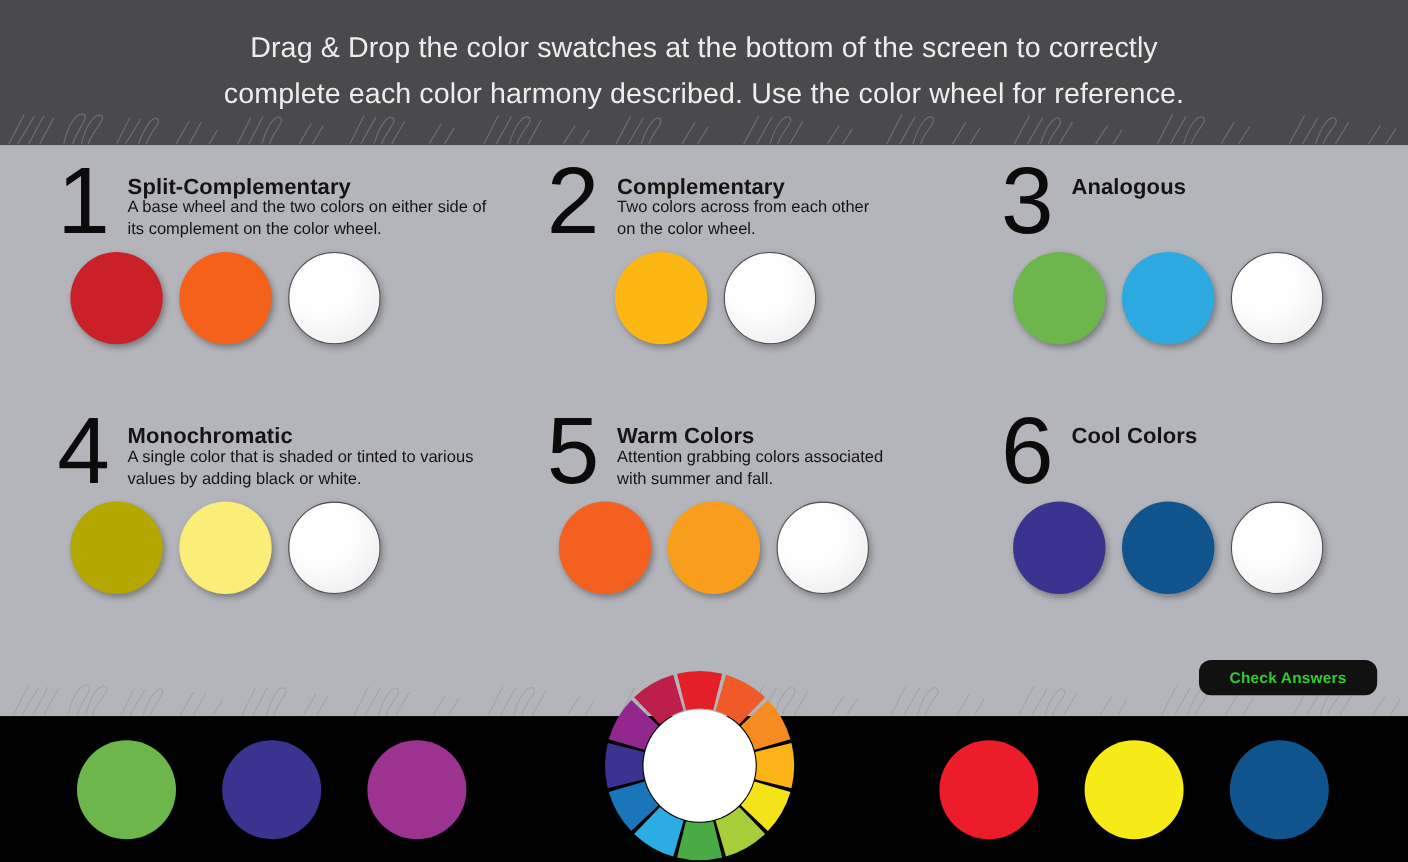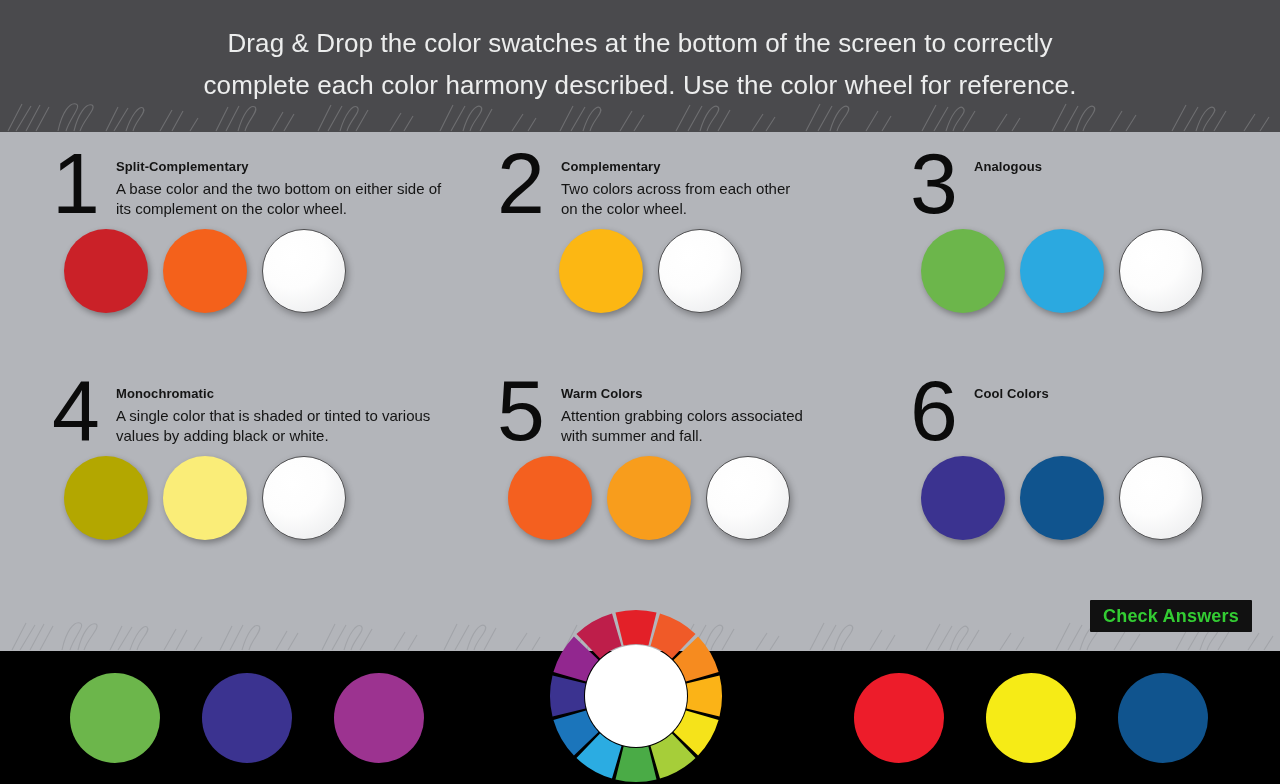--- a/index.html
+++ b/index.html
@@ -75,21 +75,21 @@
     text-align: center;
     font-size: 86px;
     line-height: 86px;
     font-weight: 400;
     color: #0b0b0b;
     font-family: "Liberation Sans", sans-serif;
   }
   .card-title {
     position: absolute;
     left: 76px; top: 9px;
-    font-size: 13px;
+    font-size: 20px;
     font-weight: bold;
     color: #141414;
     letter-spacing: .1px;
   }
   .card-desc {
     position: absolute;
     left: 76px; top: 29px;
     width: 340px;
     font-size: 15px;
     line-height: 20px;
@@ -120,24 +120,24 @@
   }
 
   
   #check-answers {
     position: absolute;
     left: 1090px;
     top: 600px;
     width: 162px;
     height: 32px;
     background: #111111;
-    border-radius: 1px;
+    border-radius: 11px;
     border: 0;
     color: #33cc33;
-    font-size: 18px;
+    font-size: 14px;
     font-weight: bold;
     font-family: "Liberation Sans", sans-serif;
     cursor: pointer;
     letter-spacing: .2px;
   }
 
   
   #tray {
     position: absolute;
     left: 0; top: 651px;
@@ -200,21 +200,21 @@
         <path d="M1244 33 L1255 16 M1260 33 L1269 19"></path>
       </g>
     </svg>
   </div>
 
   <div id="panel">
 
     <div class="card" style="left:40px; top:18px;">
       <div class="card-num">1</div>
       <div class="card-title">Split-Complementary</div>
-      <div class="card-desc">A base color and the two bottom on either side of its complement on the color wheel.</div>
+      <div class="card-desc">A base wheel and the two colors on either side of its complement on the color wheel.</div>
       <div class="slots">
         <span class="swatch filled" style="left:0px;   background:#ca2128;"></span>
         <span class="swatch filled" style="left:99px;  background:#f4611b;"></span>
         <span class="swatch empty" style="left:198px;"></span>
       </div>
     </div>
 
     <div class="card" style="left:485px; top:18px;">
       <div class="card-num">2</div>
       <div class="card-title">Complementary</div>

